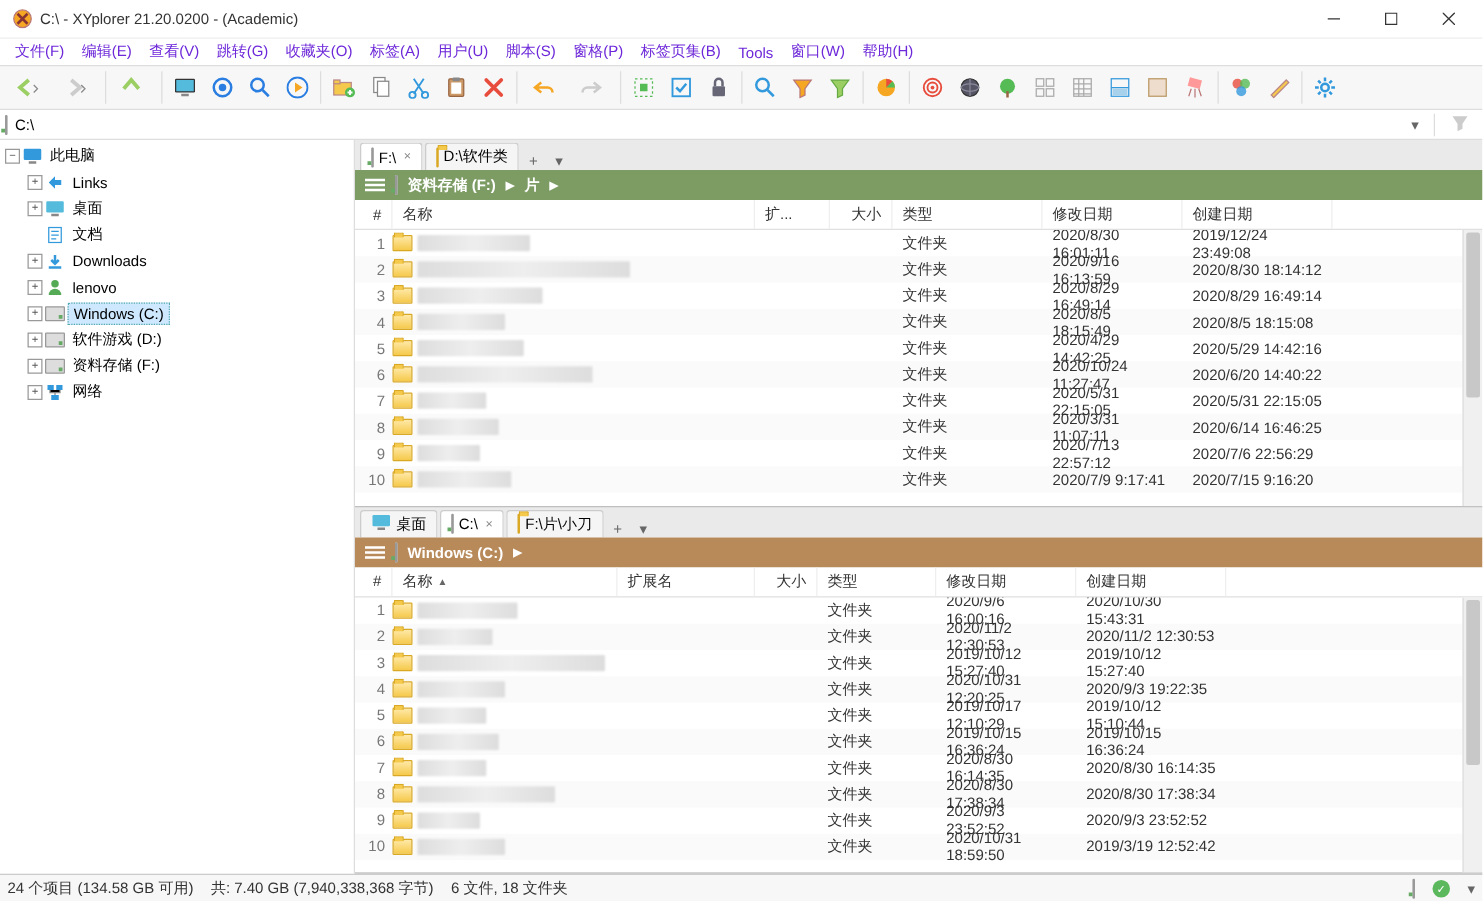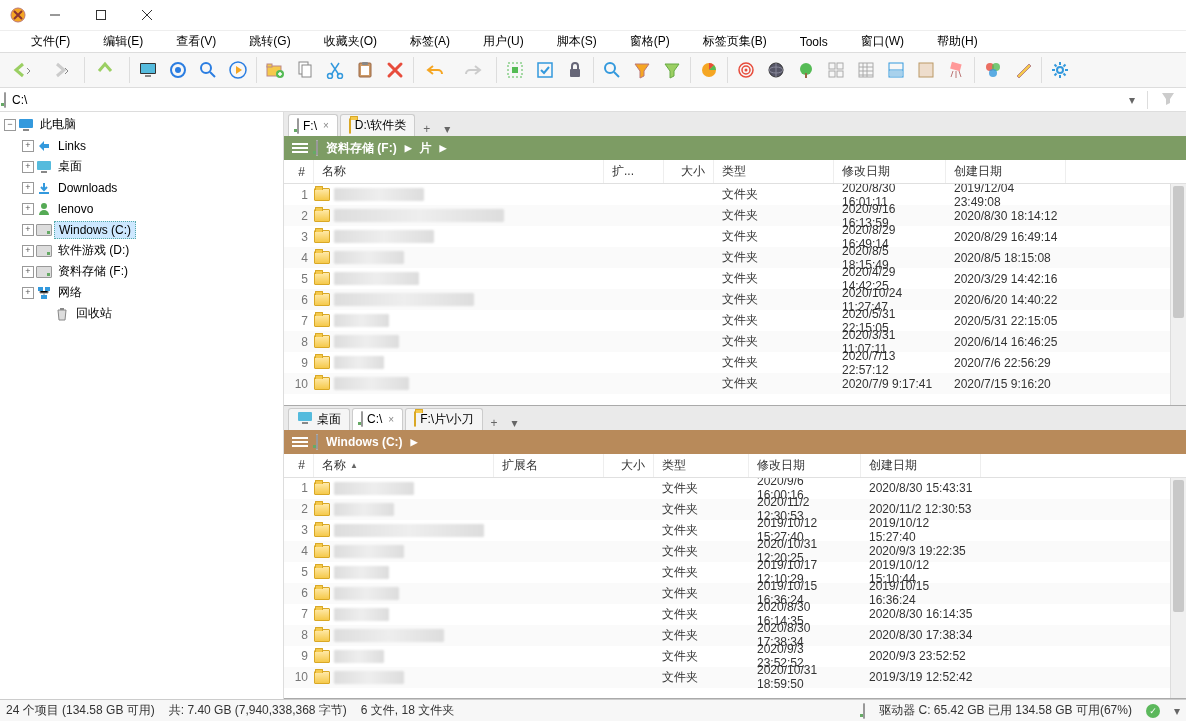--- a/index.html
+++ b/index.html
@@ -3,21 +3,21 @@
 <meta charset="utf-8">
 <style>
 * { margin: 0; padding: 0; box-sizing: border-box; font-family: "Microsoft YaHei", "Segoe UI", sans-serif; font-size: 12px; }
 body { background: #fff; width: 1186px; height: 721px; display: flex; flex-direction: column; overflow: hidden; }
 .titlebar { height: 30px; background: #fff; display: flex; align-items: center; padding: 0 4px; }
 .titlebar .app-icon { width: 16px; height: 16px; margin: 0 6px; }
 .titlebar .title { flex: 1; color: #333; font-size: 12px; }
 .titlebar .wbtn { width: 46px; height: 30px; display: flex; align-items: center; justify-content: center; }
 .titlebar .wbtn svg { width: 10px; height: 10px; }
 .menubar { height: 22px; background: #fff; display: flex; align-items: center; padding: 0 6px; gap: 2px; border-top: 1px solid #eee; }
-.menubar .mitem { padding: 2px 6px; color: #000000; margin-left: 19px; }
+.menubar .mitem { padding: 2px 6px; color: #6d28d9; }
 .toolbar { height: 36px; background: #f7f7f7; border-top: 1px solid #ddd; border-bottom: 1px solid #ddd; display: flex; align-items: center; padding: 0 6px; gap: 2px; }
 .toolbar .tbtn { width: 28px; height: 28px; display: flex; align-items: center; justify-content: center; border-radius: 3px; }
 .toolbar .tbtn.drop { width: 36px; }
 .toolbar .sep { width: 1px; height: 26px; background: #ddd; margin: 0 2px; }
 .addr { height: 24px; border-bottom: 1px solid #ddd; display: flex; align-items: center; padding: 0 4px; gap: 6px; background: #fff; }
 .addr .addr-input { flex: 1; border: none; outline: none; font-size: 12px; }
 .addr .dd { width: 18px; color: #666; text-align: center; }
 .main { flex: 1; display: flex; min-height: 0; }
 .tree { width: 284px; border-right: 1px solid #ddd; background: #fff; overflow: auto; padding-top: 2px; }
 .tree .node { display: flex; align-items: center; height: 21px; padding-left: 4px; gap: 2px; }
@@ -63,20 +63,21 @@
 </head>
 <body>
 
 <div class="titlebar">
   <span class="app-icon">
     <svg viewBox="0 0 16 16">
         <circle cx="8" cy="8" r="7" fill="#f5a623" stroke="#b77"></circle>
         <path d="M4 4l8 8M12 4l-8 8" stroke="#833" stroke-width="2"></path>
       </svg>
   </span>
+  <span class="title">C:\ - XYplorer 21.20.0200 - (Academic)</span>
   <div class="wbtn">
       <svg viewBox="0 0 10 10">
         <path d="M0 5h10" stroke="#333"></path>
       </svg>
     </div>
   <div class="wbtn">
       <svg viewBox="0 0 10 10">
         <rect x="0.5" y="0.5" width="9" height="9" fill="none" stroke="#333"></rect>
       </svg>
     </div>
@@ -349,20 +350,30 @@
         <span class="exp ">+</span>
         <span class="ticon">
           <svg width="16" height="14" viewBox="0 0 16 14">
             <rect x="1" y="1" width="14" height="9" fill="#5bd" rx="1"></rect>
             <rect x="5" y="11" width="6" height="2" fill="#888"></rect>
           </svg>
         </span>
         <span class="tlabel">桌面</span>
       </div>
       <div class="node" style="padding-left: 22px;">
+        <span class="exp blank"></span>
+        <span class="ticon">
+          <svg width="12" height="14" viewBox="0 0 12 14">
+            <rect x="1" y="1" width="10" height="12" fill="#fff" stroke="#39d"></rect>
+            <path d="M3 4h6M3 7h6M3 10h4" stroke="#39d"></path>
+          </svg>
+        </span>
+        <span class="tlabel">文档</span>
+      </div>
+      <div class="node" style="padding-left: 22px;">
         <span class="exp ">+</span>
         <span class="ticon">
           <svg width="14" height="14" viewBox="0 0 14 14">
             <path d="M7 2v7M4 6l3 3 3-3M2 12h10" stroke="#39d" stroke-width="2" fill="none"></path>
           </svg>
         </span>
         <span class="tlabel">Downloads</span>
       </div>
       <div class="node" style="padding-left: 22px;">
         <span class="exp ">+</span>
@@ -399,30 +410,20 @@
         <span class="exp ">+</span>
         <span class="ticon">
           <svg width="14" height="14" viewBox="0 0 14 14">
             <rect x="1" y="1" width="5" height="4" fill="#39d"></rect>
             <rect x="8" y="1" width="5" height="4" fill="#39d"></rect>
             <rect x="4" y="9" width="6" height="4" fill="#39d"></rect>
             <path d="M3 5v2h8V5M7 7v2" stroke="#888"></path>
           </svg>
         </span>
         <span class="tlabel">网络</span>
-      </div>
-      <div class="node" style="padding-left: 40px;">
-        <span class="exp blank"></span>
-        <span class="ticon">
-          <svg width="12" height="14" viewBox="0 0 12 14">
-            <path d="M2 3h8l-1 10H3z" fill="#ddd" stroke="#888"></path>
-            <rect x="4" y="1" width="4" height="2" fill="#888"></rect>
-          </svg>
-        </span>
-        <span class="tlabel">回收站</span>
       </div>
     </div>
 
   <div class="panes">
     <div class="pane" id="pane1">
         <div class="tabbar">
           <div class="tab active">
             <span class="ticon"><span class="drv-icon"></span></span>
             <span>F:\</span>
             <span class="x">×</span>
@@ -459,21 +460,21 @@
           <div class="row">
             <div class="cnum" style="width:30px">1</div>
     <div class="cname" style="width:290px">
               <span class="fold-icon"></span>
               <span class="blur" style="width:90px"></span>
             </div>
     <div class="cell" style="width:60px"></div>
     <div class="cell" style="width:50px"></div>
     <div class="cell" style="width:120px">文件夹</div>
     <div class="cell" style="width:112px">2020/8/30 16:01:11</div>
-    <div class="cell" style="width:120px">2019/12/04 23:49:08</div>
+    <div class="cell" style="width:120px">2019/12/24 23:49:08</div>
           </div>
           <div class="row">
             <div class="cnum" style="width:30px">2</div>
     <div class="cname" style="width:290px">
               <span class="fold-icon"></span>
               <span class="blur" style="width:170px"></span>
             </div>
     <div class="cell" style="width:60px"></div>
     <div class="cell" style="width:50px"></div>
     <div class="cell" style="width:120px">文件夹</div>
@@ -507,21 +508,21 @@
           <div class="row">
             <div class="cnum" style="width:30px">5</div>
     <div class="cname" style="width:290px">
               <span class="fold-icon"></span>
               <span class="blur" style="width:85px"></span>
             </div>
     <div class="cell" style="width:60px"></div>
     <div class="cell" style="width:50px"></div>
     <div class="cell" style="width:120px">文件夹</div>
     <div class="cell" style="width:112px">2020/4/29 14:42:25</div>
-    <div class="cell" style="width:120px">2020/3/29 14:42:16</div>
+    <div class="cell" style="width:120px">2020/5/29 14:42:16</div>
           </div>
           <div class="row">
             <div class="cnum" style="width:30px">6</div>
     <div class="cname" style="width:290px">
               <span class="fold-icon"></span>
               <span class="blur" style="width:140px"></span>
             </div>
     <div class="cell" style="width:60px"></div>
     <div class="cell" style="width:50px"></div>
     <div class="cell" style="width:120px">文件夹</div>
@@ -625,21 +626,21 @@
           <div class="row">
             <div class="cnum" style="width:30px">1</div>
     <div class="cname" style="width:180px">
               <span class="fold-icon"></span>
               <span class="blur" style="width:80px"></span>
             </div>
     <div class="cell" style="width:110px"></div>
     <div class="cell" style="width:50px"></div>
     <div class="cell" style="width:95px">文件夹</div>
     <div class="cell" style="width:112px">2020/9/6 16:00:16</div>
-    <div class="cell" style="width:120px">2020/8/30 15:43:31</div>
+    <div class="cell" style="width:120px">2020/10/30 15:43:31</div>
           </div>
           <div class="row">
             <div class="cnum" style="width:30px">2</div>
     <div class="cname" style="width:180px">
               <span class="fold-icon"></span>
               <span class="blur" style="width:60px"></span>
             </div>
     <div class="cell" style="width:110px"></div>
     <div class="cell" style="width:50px"></div>
     <div class="cell" style="width:95px">文件夹</div>
@@ -749,16 +750,15 @@
       </div>
   </div>
 </div>
 
 <div class="status">
   <span class="seg">24 个项目 (134.58 GB 可用)</span>
   <span class="seg">共: 7.40 GB (7,940,338,368 字节)</span>
   <span class="seg">6 文件, 18 文件夹</span>
   <span class="spacer"></span>
   <span><span class="drv-icon"></span></span>
-  <span class="seg">驱动器 C:  65.42 GB 已用   134.58 GB 可用(67%)</span>
   <span class="ok">✓</span>
   <span style="color:#666">▾</span>
 </div>
 
 </body></html>

